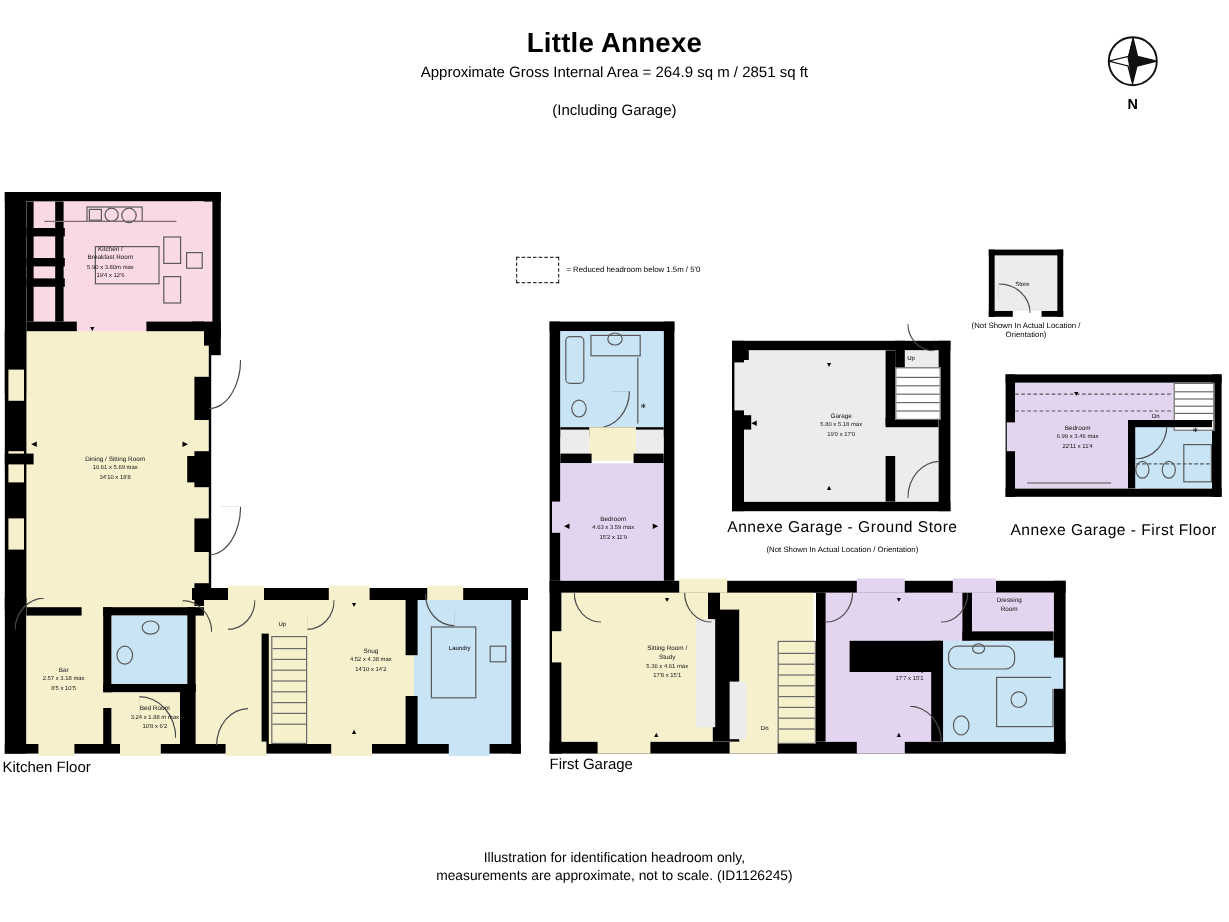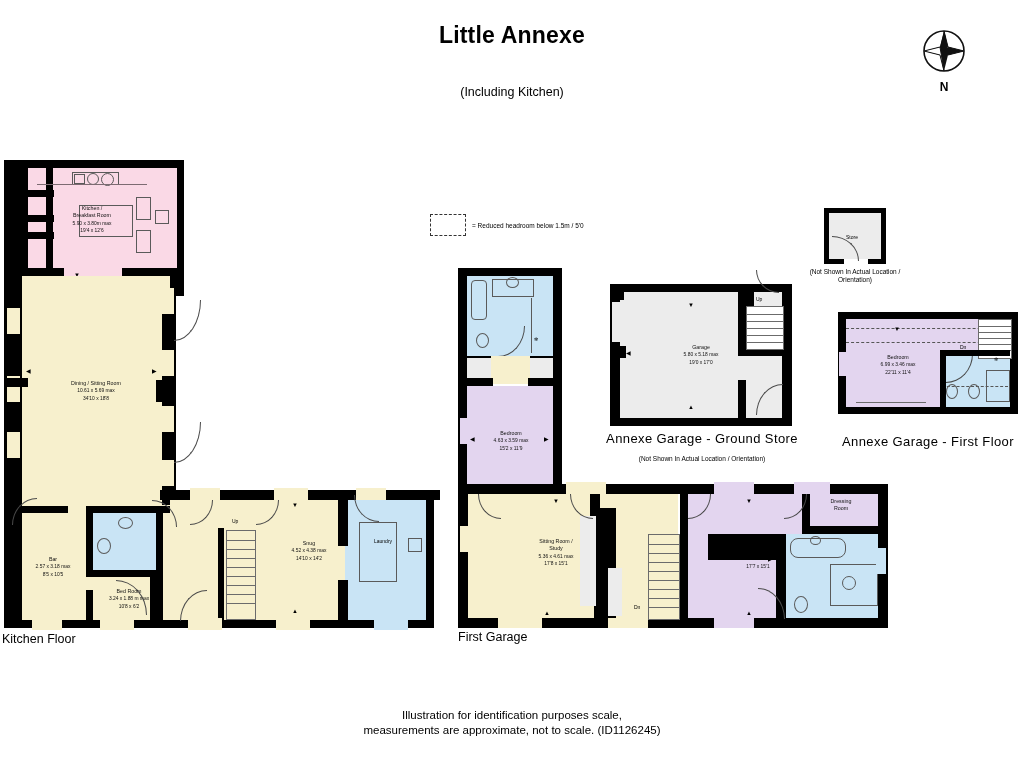--- a/index.html
+++ b/index.html
@@ -79,21 +79,22 @@
   .dashv{position:absolute;border-left:1px dashed #555;}
   .arrow{position:absolute;font-size:6px;color:#000;line-height:6px;}
   .hsep{position:absolute;background:#6b6b6b;height:1px;}
 </style>
 </head>
 <body>
 
 <div class="stage">
 
   <div class="title">Little Annexe</div>
-  <div class="subline sub3">(Including Kitchen)</div>
+  <div class="subline sub1">Approximate Gross Internal Area = 264.9 sq m / 2851 sq ft</div>
+  <div class="subline sub3">(Including Garage)</div>
 
   <div class="compass">
     <svg width="46" height="46" viewBox="0 0 46 46">
       <circle cx="23" cy="23" r="20" fill="#fff" stroke="#111" stroke-width="1.6"></circle>
       <polygon points="23,3 27,19 43,23 27,27 23,43 19,27 3,23 19,19" fill="#111"></polygon>
       <polygon points="23,3 27,19 43,23 27,27" fill="#fff" stroke="#111" stroke-width="1"></polygon>
       <polygon points="23,43 19,27 3,23 19,19" fill="#fff" stroke="#111" stroke-width="1"></polygon>
       <polygon points="23,3 27,19 23,23 19,19" fill="#111"></polygon>
       <polygon points="43,23 27,27 23,23 27,19" fill="#111"></polygon>
     </svg>
@@ -453,17 +454,17 @@
     <div class="fix" style="left:148px;top:58px;width:22px;height:30px;"></div>
     <div class="tiny" style="left:156px;top:44px;">✻</div>
     <div class="door arc-br" style="left:108px;top:42px;width:26px;height:28px;"></div>
     <div class="wall" style="left:104px;top:38px;width:68px;height:6px;"></div>
     <div class="wall" style="left:102px;top:38px;width:6px;height:57px;"></div>
     <div class="hsep" style="left:18px;top:90px;width:70px;"></div>
   </div>
   <div class="center-label" style="left:832px;top:434px;width:192px;">Annexe Garage - First Floor</div>
 
   <div class="footer">
-    <div>Illustration for identification purposes scale,</div>
+    <div>Illustration for identification headroom only,</div>
     <div>measurements are approximate, not to scale. (ID1126245)</div>
   </div>
 
 </div>
 
 </body></html>

